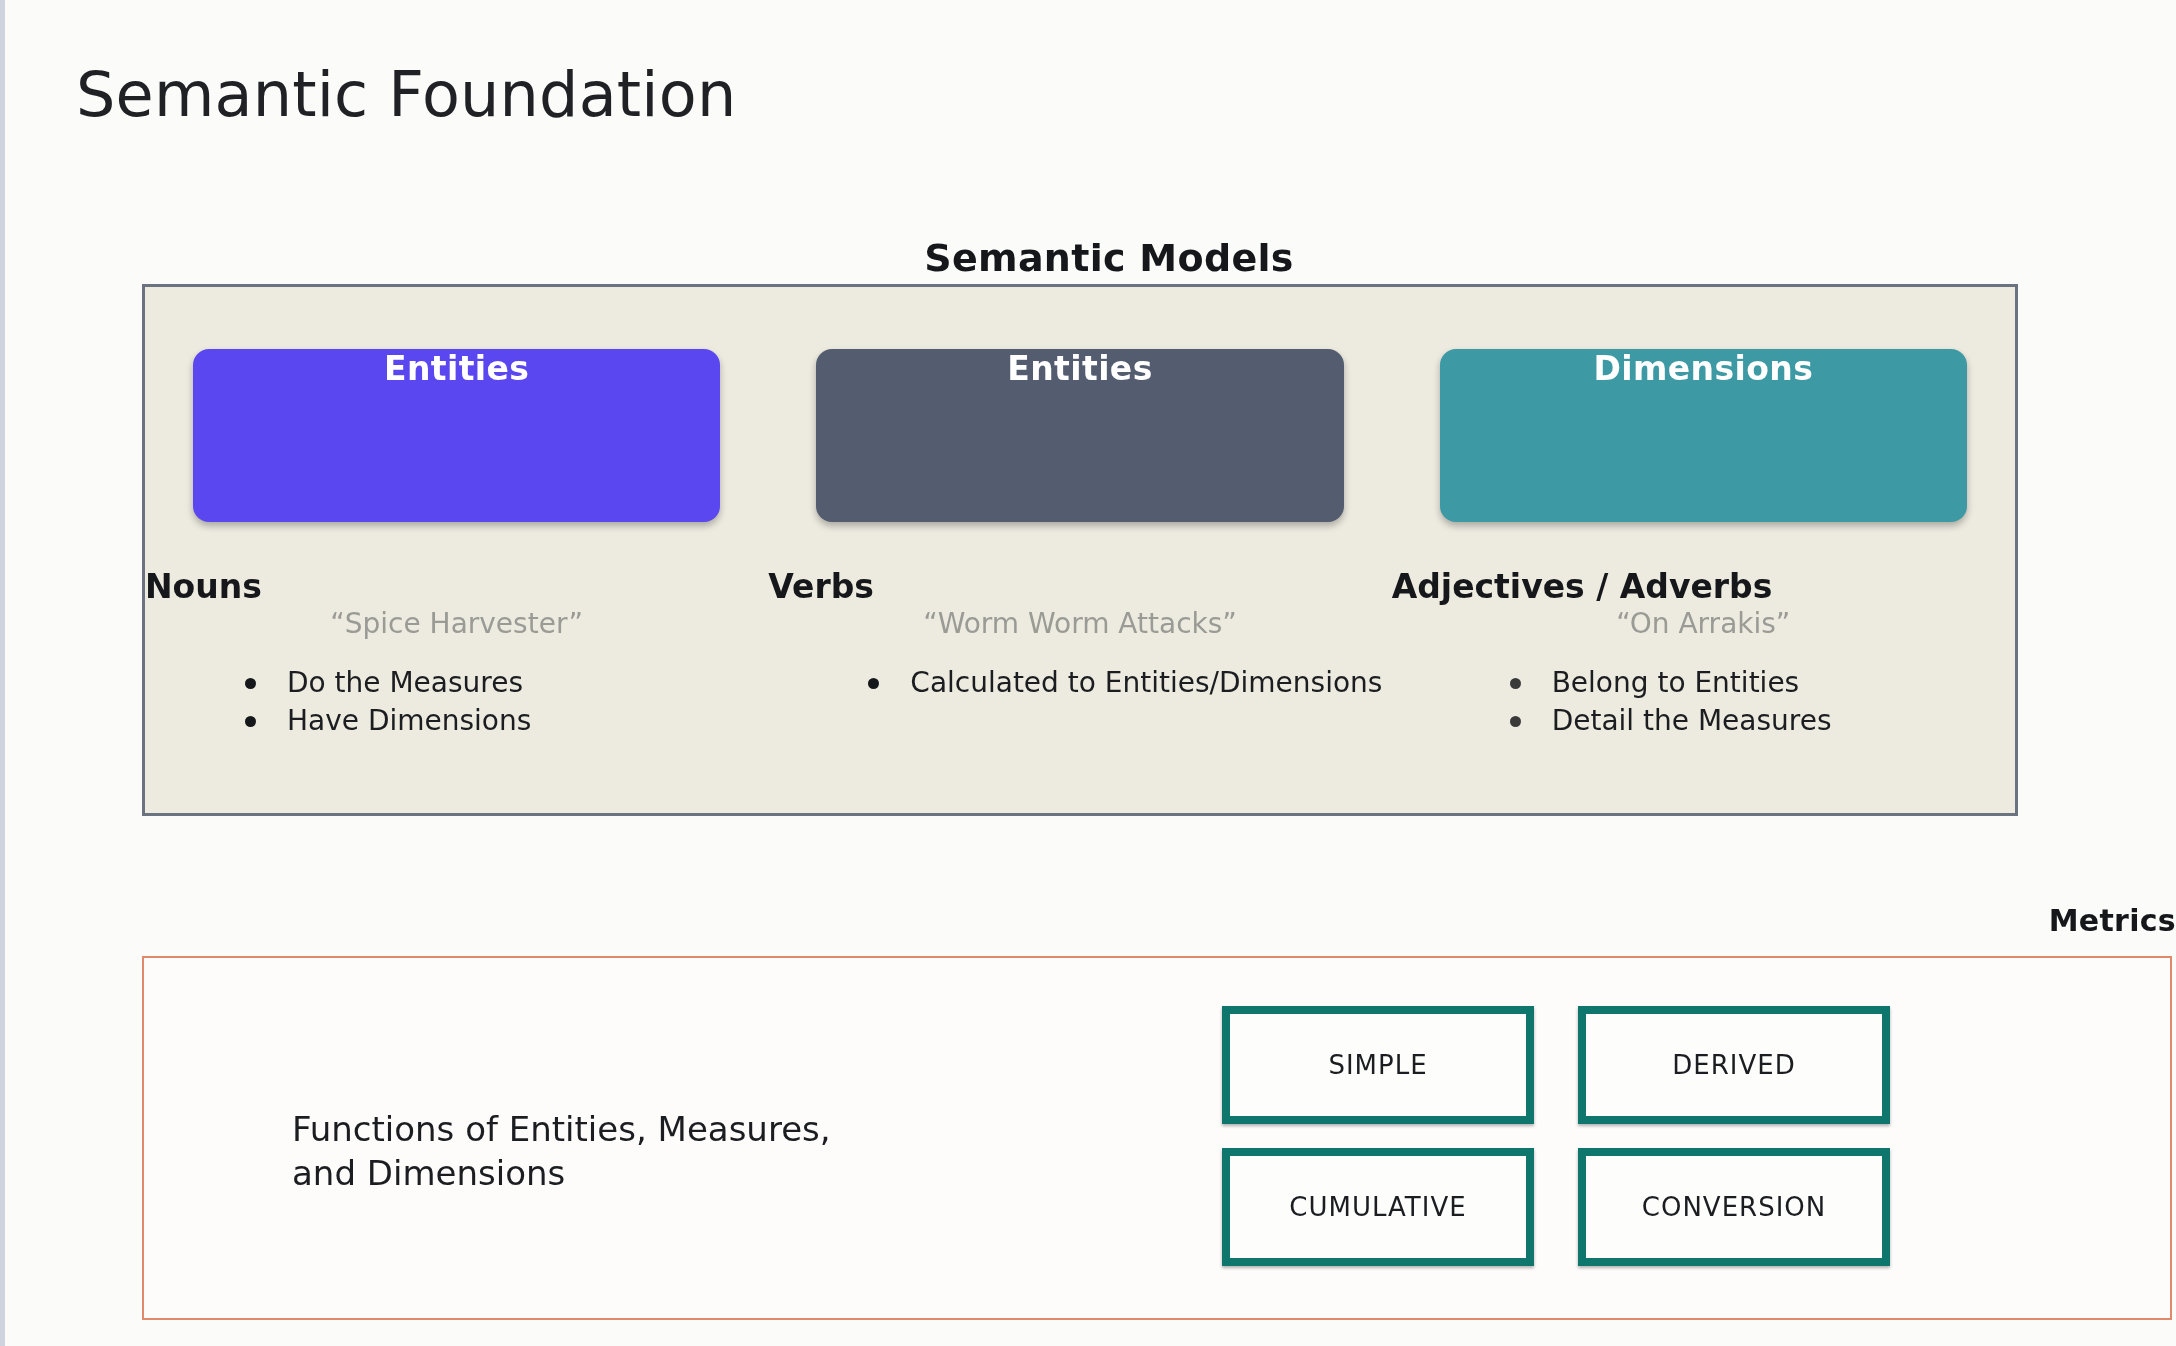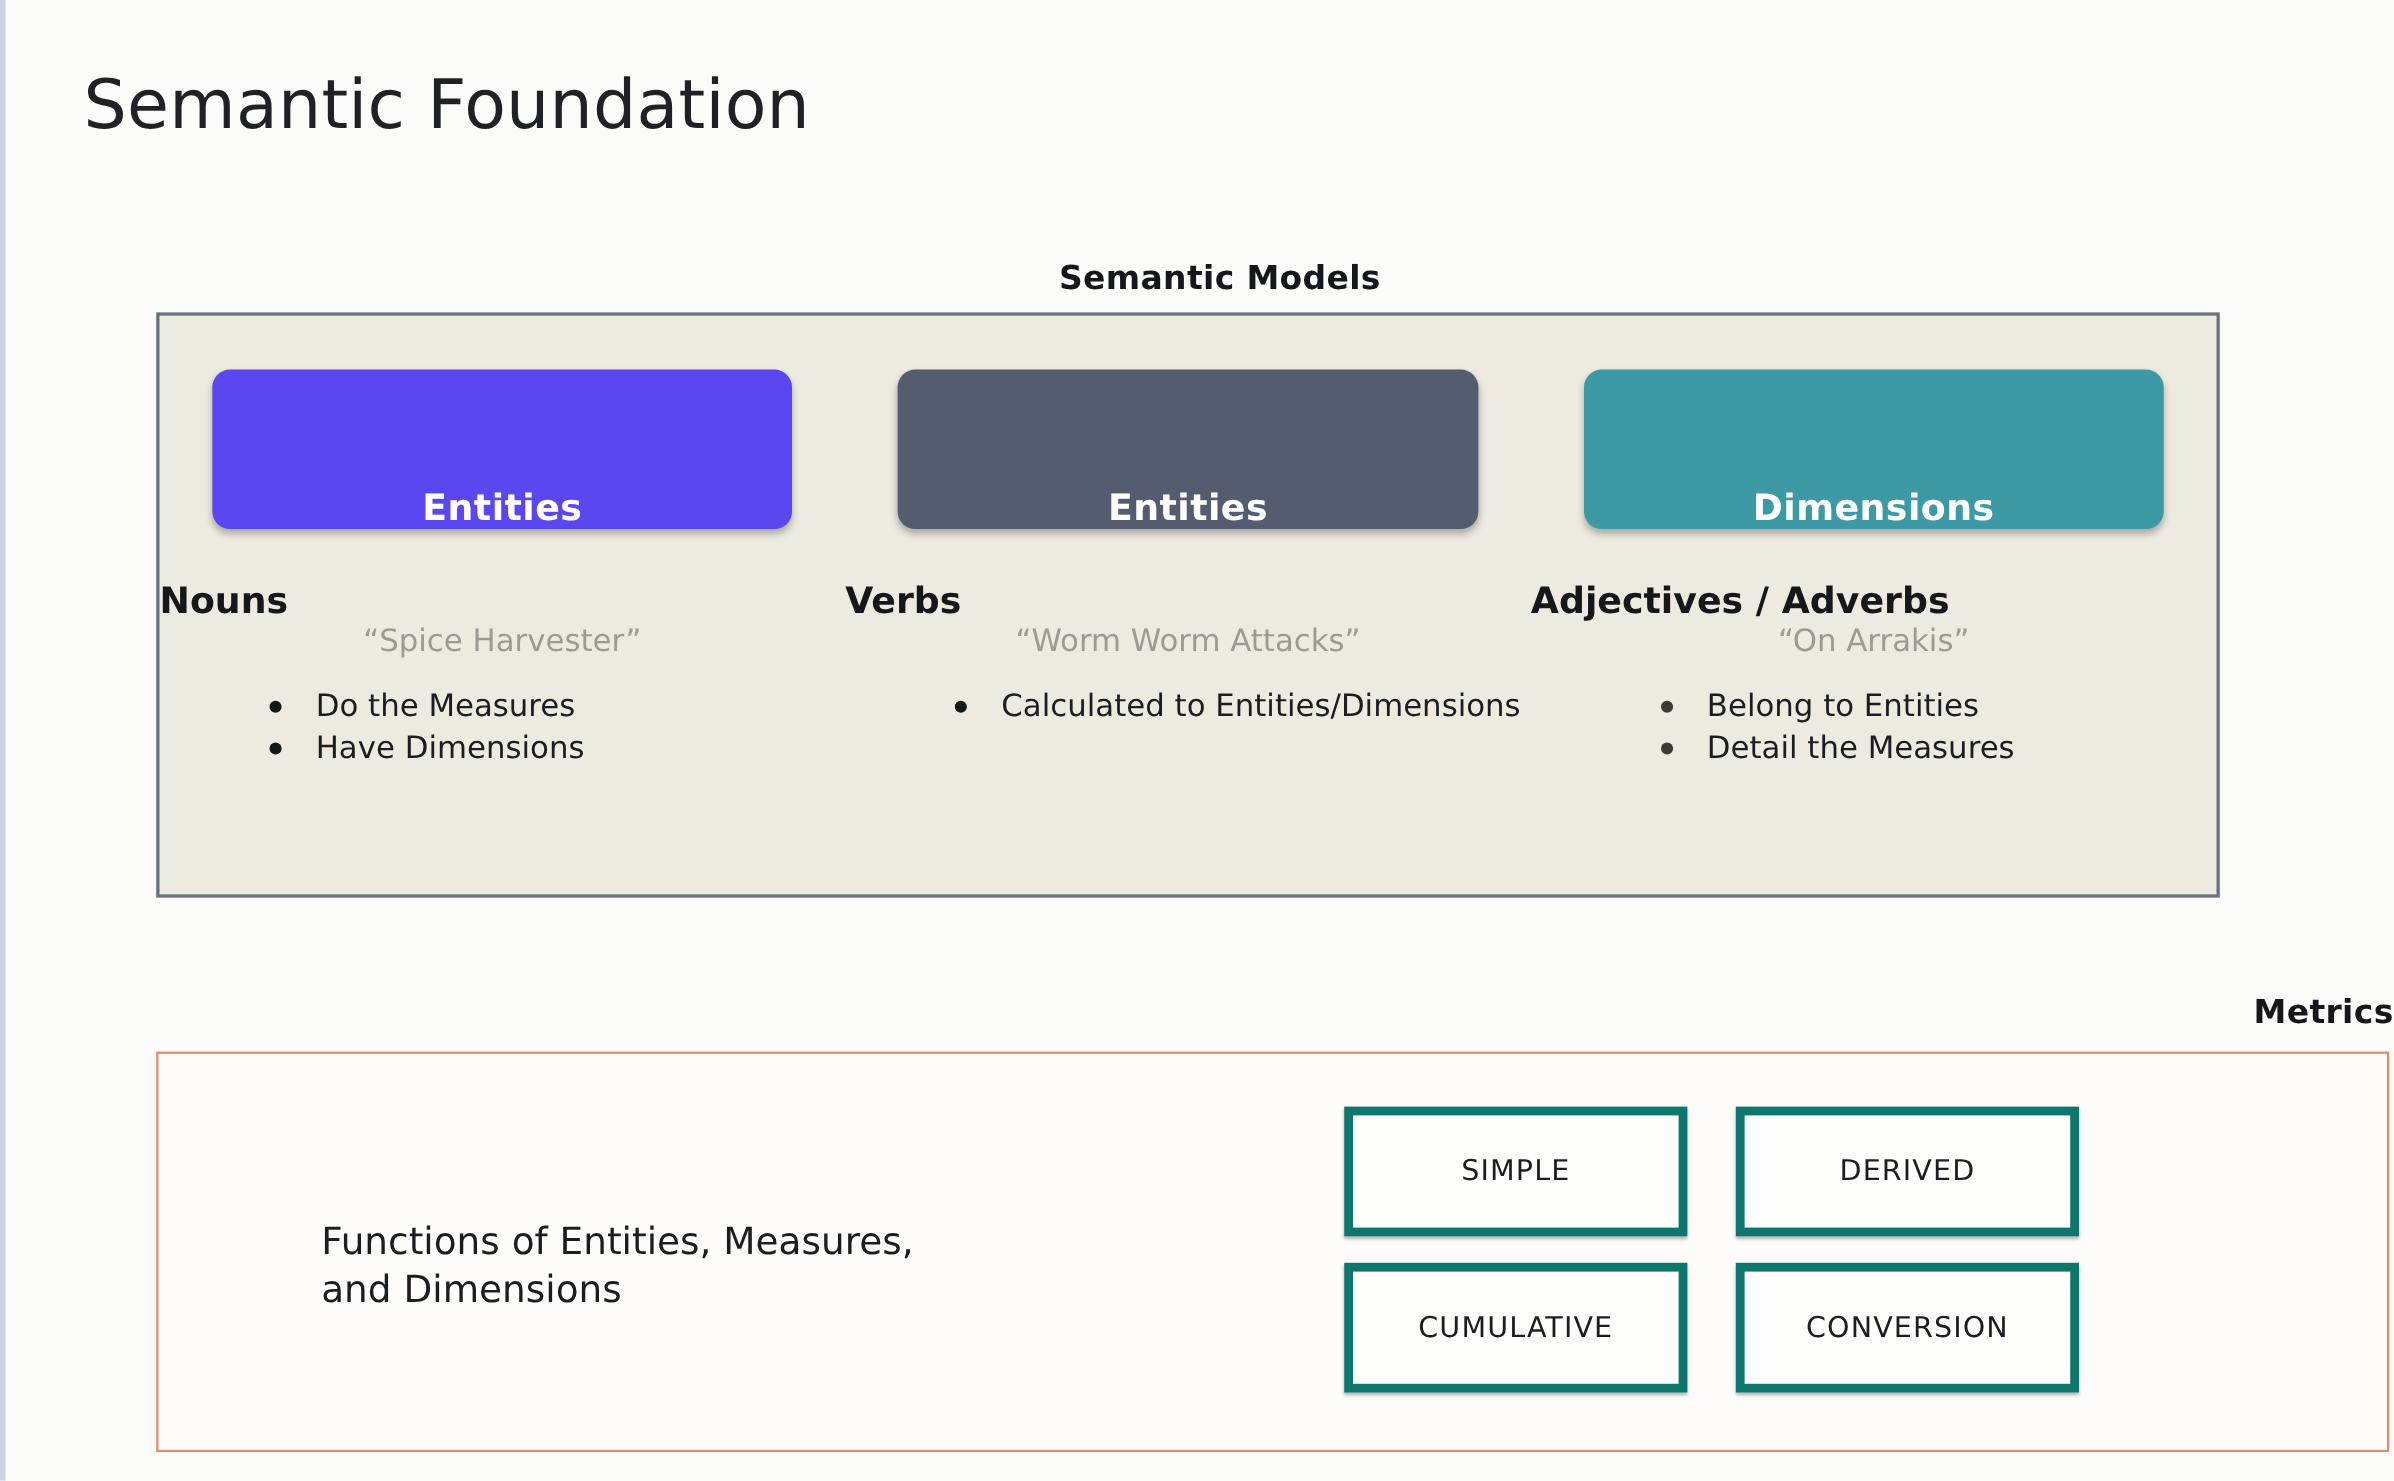--- a/index.html
+++ b/index.html
@@ -34,21 +34,21 @@
     letter-spacing: 0.2px;
     white-space: nowrap;
   }
 
   
   .sm-heading {
     position: absolute;
     left: 0; right: 0;
     top: 236px;
     text-align: center;
-    font-size: 30px;
+    font-size: 38px;
     font-weight: bold;
     color: #15171a;
     letter-spacing: 0.3px;
   }
   .sm-heading-inner { display:inline-block; margin-left: 42px; }
 
   .sm-panel {
     position: absolute;
     left: 142px;
     top: 284px;
@@ -64,25 +64,25 @@
     left: 0; top: 0; right: 0; bottom: 0;
     display: flex;
   }
   .sm-col {
     flex: 1 1 0;
     position: relative;
     padding-top: 46px;
   }
 
   .sm-card {
-    height: 145px;
-    margin: 3px 48px;
+    height: 173px;
+    margin: 16px 48px;
     border-radius: 16px;
     display: flex;
-    align-items: flex-end;
+    align-items: flex-start;
     justify-content: center;
     color: #ffffff;
     font-size: 33px;
     font-weight: bold;
     letter-spacing: 0.4px;
     box-shadow: 0 4px 7px rgba(0,0,0,0.28);
   }
   .sm-card.entities   { background: #5b47f0; }
   .sm-card.measures   { background: #545c70; }
   .sm-card.dimensions { background: #3d9aa5; }

